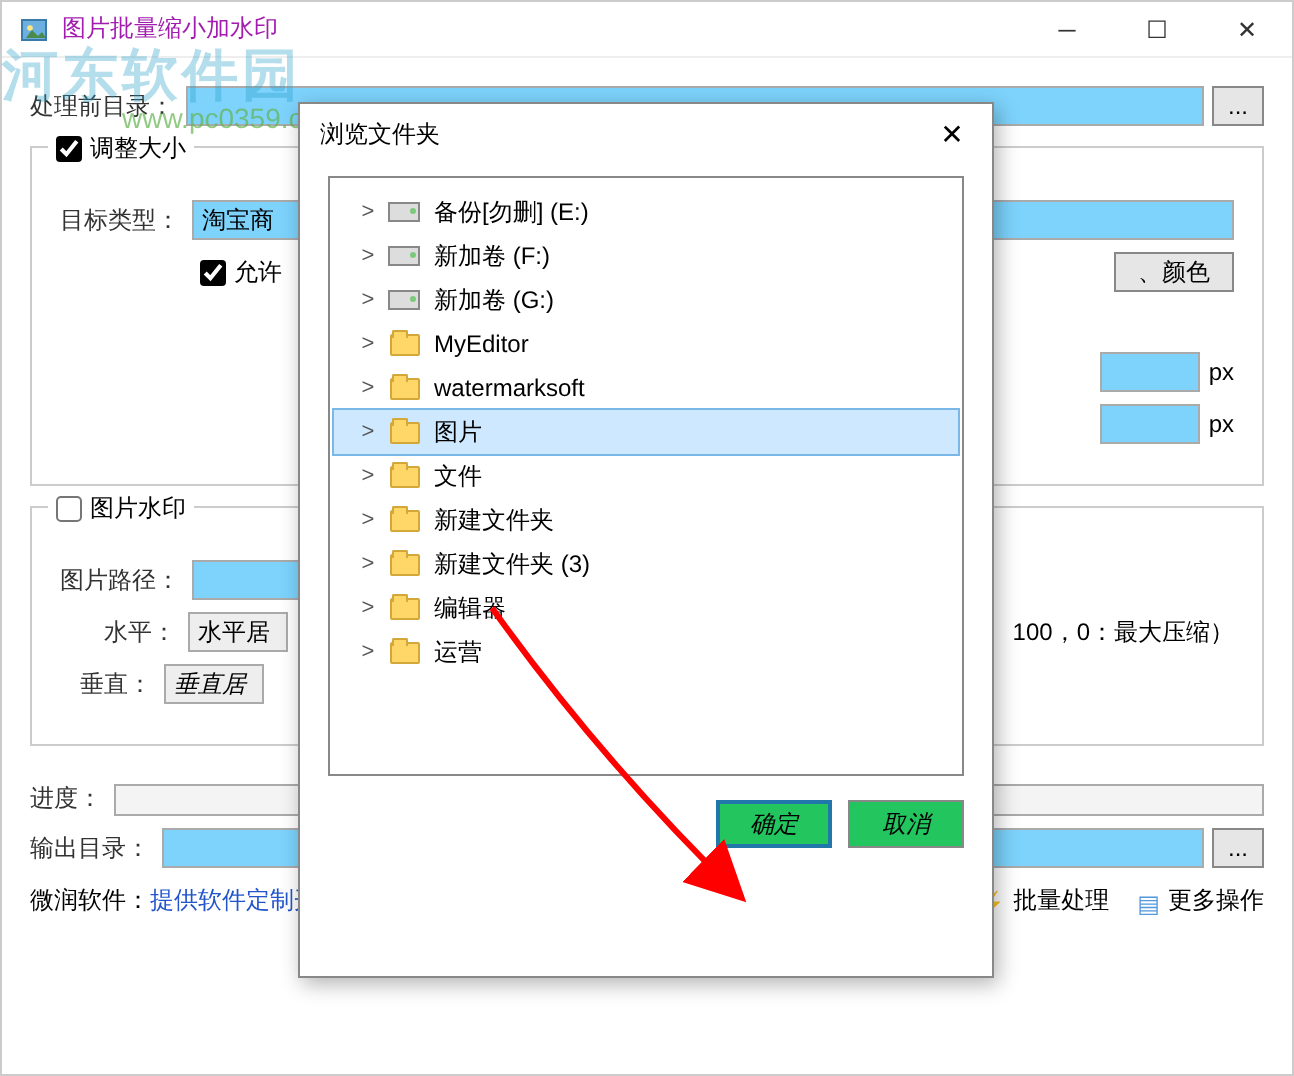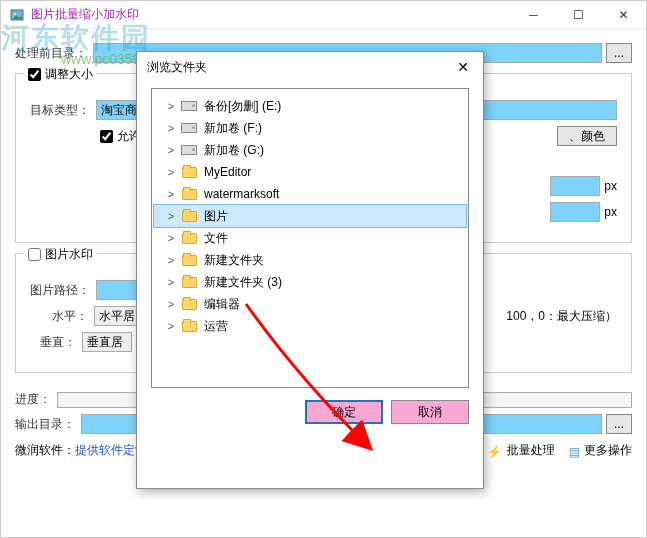--- a/index.html
+++ b/index.html
@@ -26,39 +26,39 @@
 .chk { margin-right: 4px; vertical-align: middle; }
 .group input[type=checkbox] { accent-color: #000; }
 .footer-row { display: flex; align-items: center; margin-top: 8px; }
 .wr-link { color: #2255cc; }
 .spacer { flex: 1; }
 .action-btn { display: inline-flex; align-items: flex-end; gap: 4px; margin-left: 14px; cursor: pointer; }
 .bolt-icon { color: #ff9900; }
 .list-icon { color: #5599dd; }
 
 
-.dialog { position: absolute; top: 50px; left: 135px; width: 348px; height: 438px; background: #fff; border: 1px solid #888; box-shadow: 2px 3px 10px rgba(0,0,0,0.3); z-index: 10; }
+.dialog { position: absolute; top: 50px; left: 148px; width: 348px; height: 438px; background: #fff; border: 1px solid #888; box-shadow: 2px 3px 10px rgba(0,0,0,0.3); z-index: 10; }
 .dialog-header { height: 30px; display: flex; align-items: center; padding: 0 10px; }
 .dialog-title { flex: 1; }
 .dialog-close { width: 20px; height: 20px; display: flex; align-items: center; justify-content: center; font-size: 14px; }
 .dialog-body { padding: 6px 14px; }
 .dialog-hint { margin-bottom: 8px; }
 .tree { border: 1px solid #888; height: 300px; overflow: auto; background: #fff; padding: 6px 2px; }
 .tree-item { display: flex; align-items: center; height: 22px; padding-left: 10px; white-space: nowrap; }
 .expand { width: 14px; text-align: center; color: #555; margin-right: 2px; font-size: 11px; }
 .expand.empty { visibility: hidden; }
 .tree-icon { width: 18px; height: 14px; margin-right: 6px; display: inline-flex; align-items: center; justify-content: center; }
 .folder { width: 15px; height: 11px; background: #ffd768; border: 1px solid #d4a838; border-radius: 1px; position: relative; }
 .folder::before { content: ""; position: absolute; top: -3px; left: 0; width: 6px; height: 3px; background: #ffd768; border: 1px solid #d4a838; border-bottom: none; border-radius: 1px 1px 0 0; }
 .drive { width: 16px; height: 10px; background: #ddd; border: 1px solid #888; position: relative; }
 .drive::after { content: ""; position: absolute; right: 1px; top: 2px; width: 3px; height: 3px; background: #7cc97c; border-radius: 50%; }
 .tree-item.sel { background: #cde8ff; outline: 1px solid #7ab8e8; }
 
 .dialog-buttons { display: flex; justify-content: flex-end; gap: 8px; margin-top: 12px; }
-.dlg-btn { width: 78px; height: 24px; border: 1px solid #888; background: #f9a8d4; text-align: center; line-height: 22px; }
+.dlg-btn { width: 58px; height: 24px; border: 1px solid #888; background: #22c55e; text-align: center; line-height: 22px; font-style: italic; }
 .dlg-btn.primary { border: 2px solid #2277aa; line-height: 20px; }
 
 
 .arrow { position: absolute; pointer-events: none; z-index: 20; top: 0; left: 0; }
 
 .px-label { margin-left: 4px; }
 </style>
 </head>
 <body>
 
@@ -126,21 +126,21 @@
         <input class="input" style="width: 60px;">
       </div>
       <div class="row">
         <span class="label" style="margin-left:22px">水平：</span>
         <input class="input" style="width: 50px; background: rgb(238, 238, 238); font-family: Liberation Serif, serif;" value="水平居">
         <span style="flex:1"></span>
         <span>100，0：最大压缩）</span>
       </div>
       <div class="row">
         <span class="label" style="margin-left:10px">垂直：</span>
-        <input class="input" style="width: 50px; background: rgb(238, 238, 238);" value="垂直居">
+        <input class="input" style="width: 50px; background: rgb(238, 238, 238); font-style: italic;" value="垂直居">
       </div>
     </div>
 
     <div class="row" style="margin-top:18px">
       <span class="label">进度：</span>
       <div style="flex:1;height:16px;border:1px solid #aaa;background:#f4f4f4"></div>
     </div>
 
     <div class="row">
       <span class="label">输出目录：</span>

